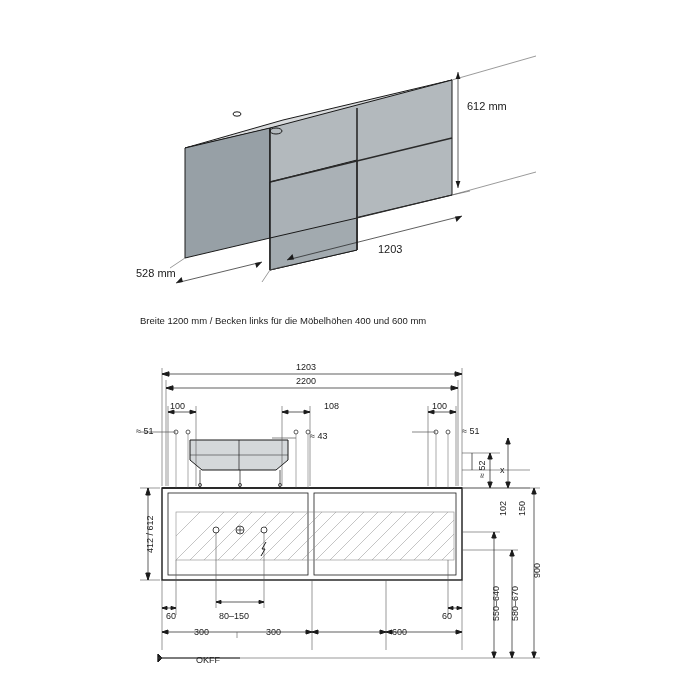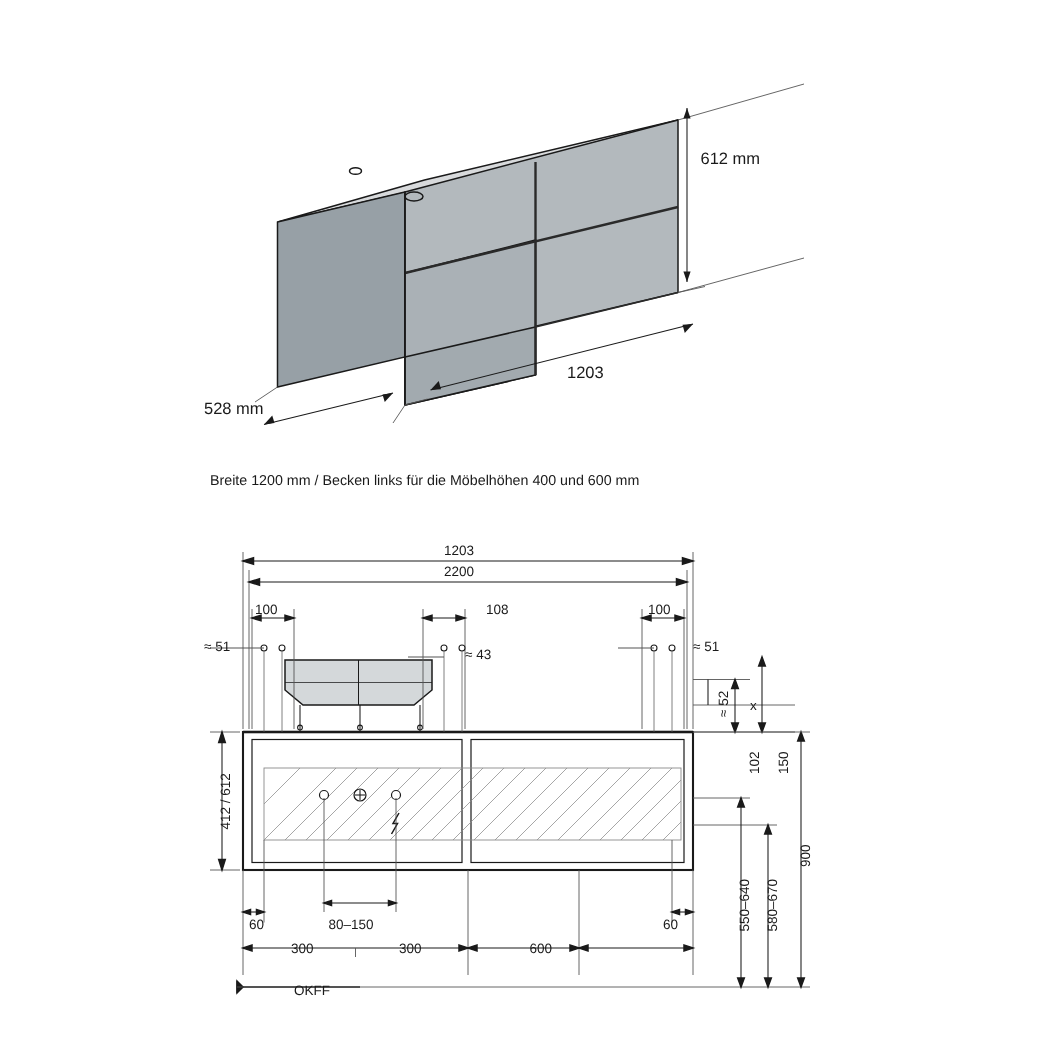--- a/index.html
+++ b/index.html
@@ -321,21 +321,21 @@
   <div class="lbl rot" style="left:518px; top:516px;">150</div>
 
   <div class="lbl rot" style="left:146px; top:553px;">412 / 612</div>
 
   <div class="lbl" style="left:166px; top:612px;">60</div>
   <div class="lbl" style="left:219px; top:612px;text-align:center;">80–150</div>
   <div class="lbl" style="left:442px; top:612px;">60</div>
 
   <div class="lbl" style="left:194px; top:628px;">300</div>
   <div class="lbl" style="left:266px; top:628px;">300</div>
-  <div class="lbl" style="left:353px; top:628px;">600</div>
+  <div class="lbl" style="left:392px; top:628px;">600</div>
 
   <div class="lbl rot" style="left:492px; top:621px;">550–640</div>
   <div class="lbl rot" style="left:511px; top:621px;">580–670</div>
   <div class="lbl rot" style="left:533px; top:578px;">900</div>
 
   <div class="lbl" style="left:172px; top:656px;margin-left:24px;">OKFF</div>
 
 </div>
 
 </body></html>

